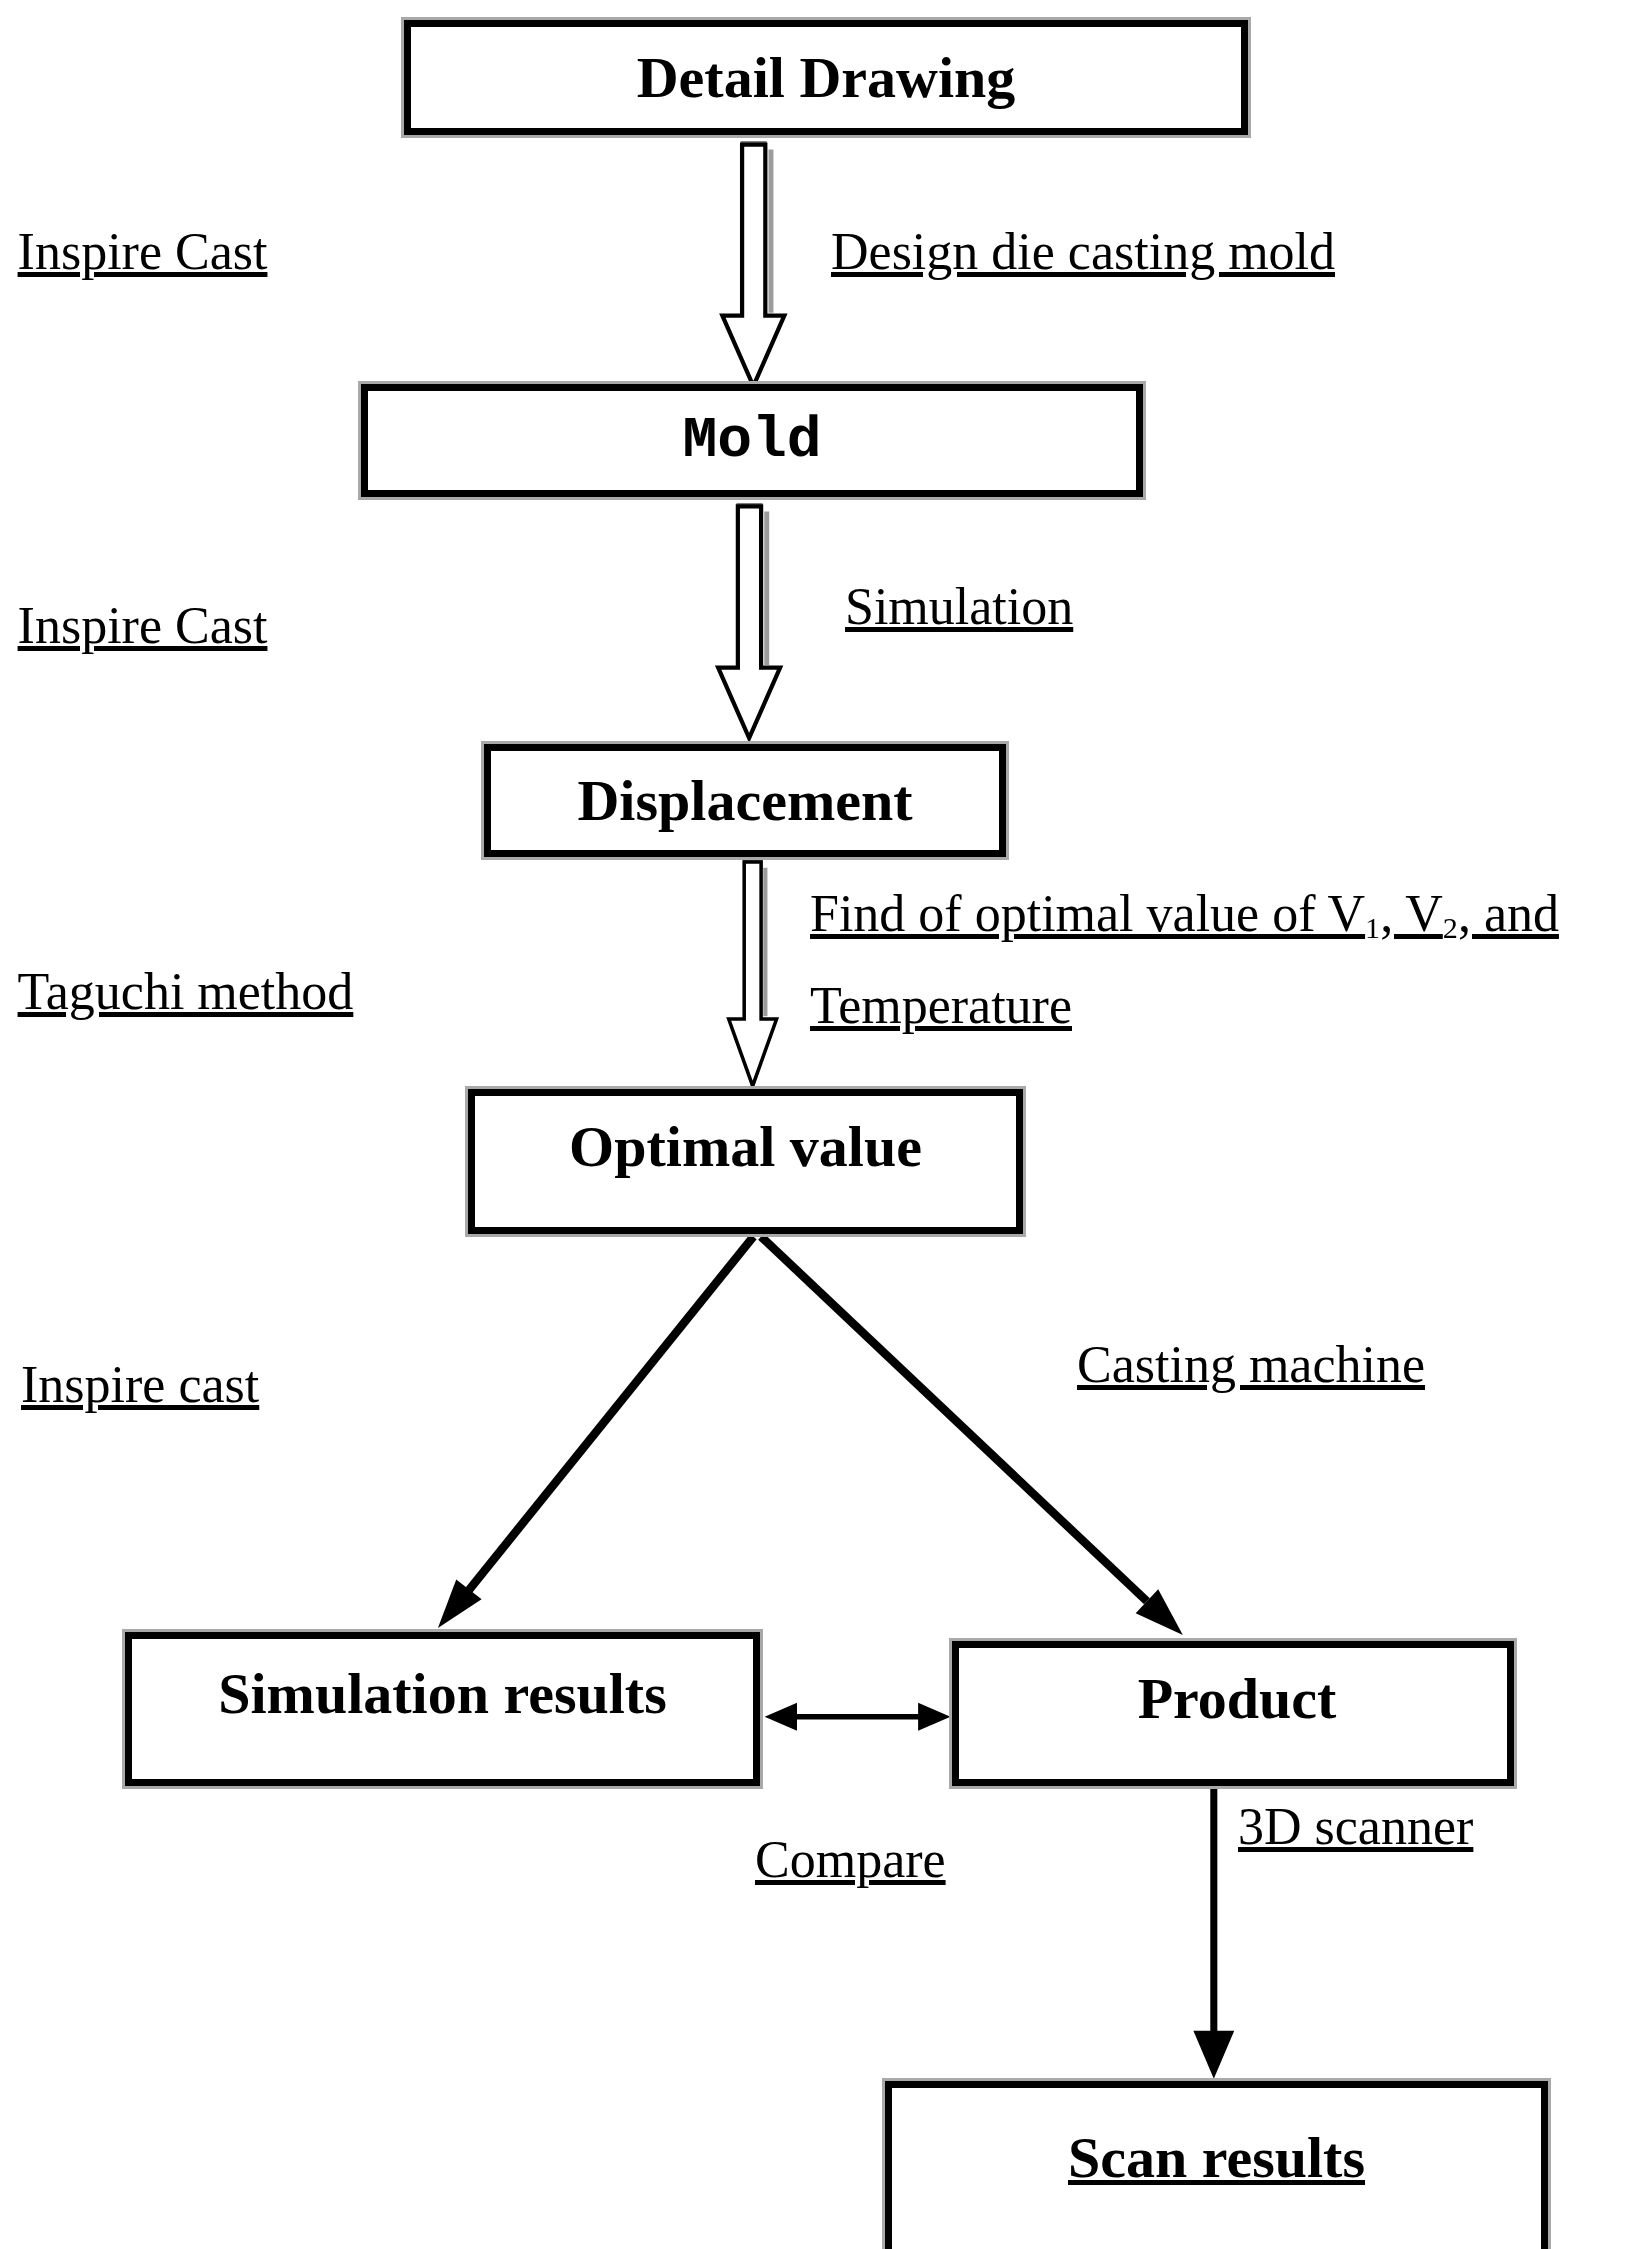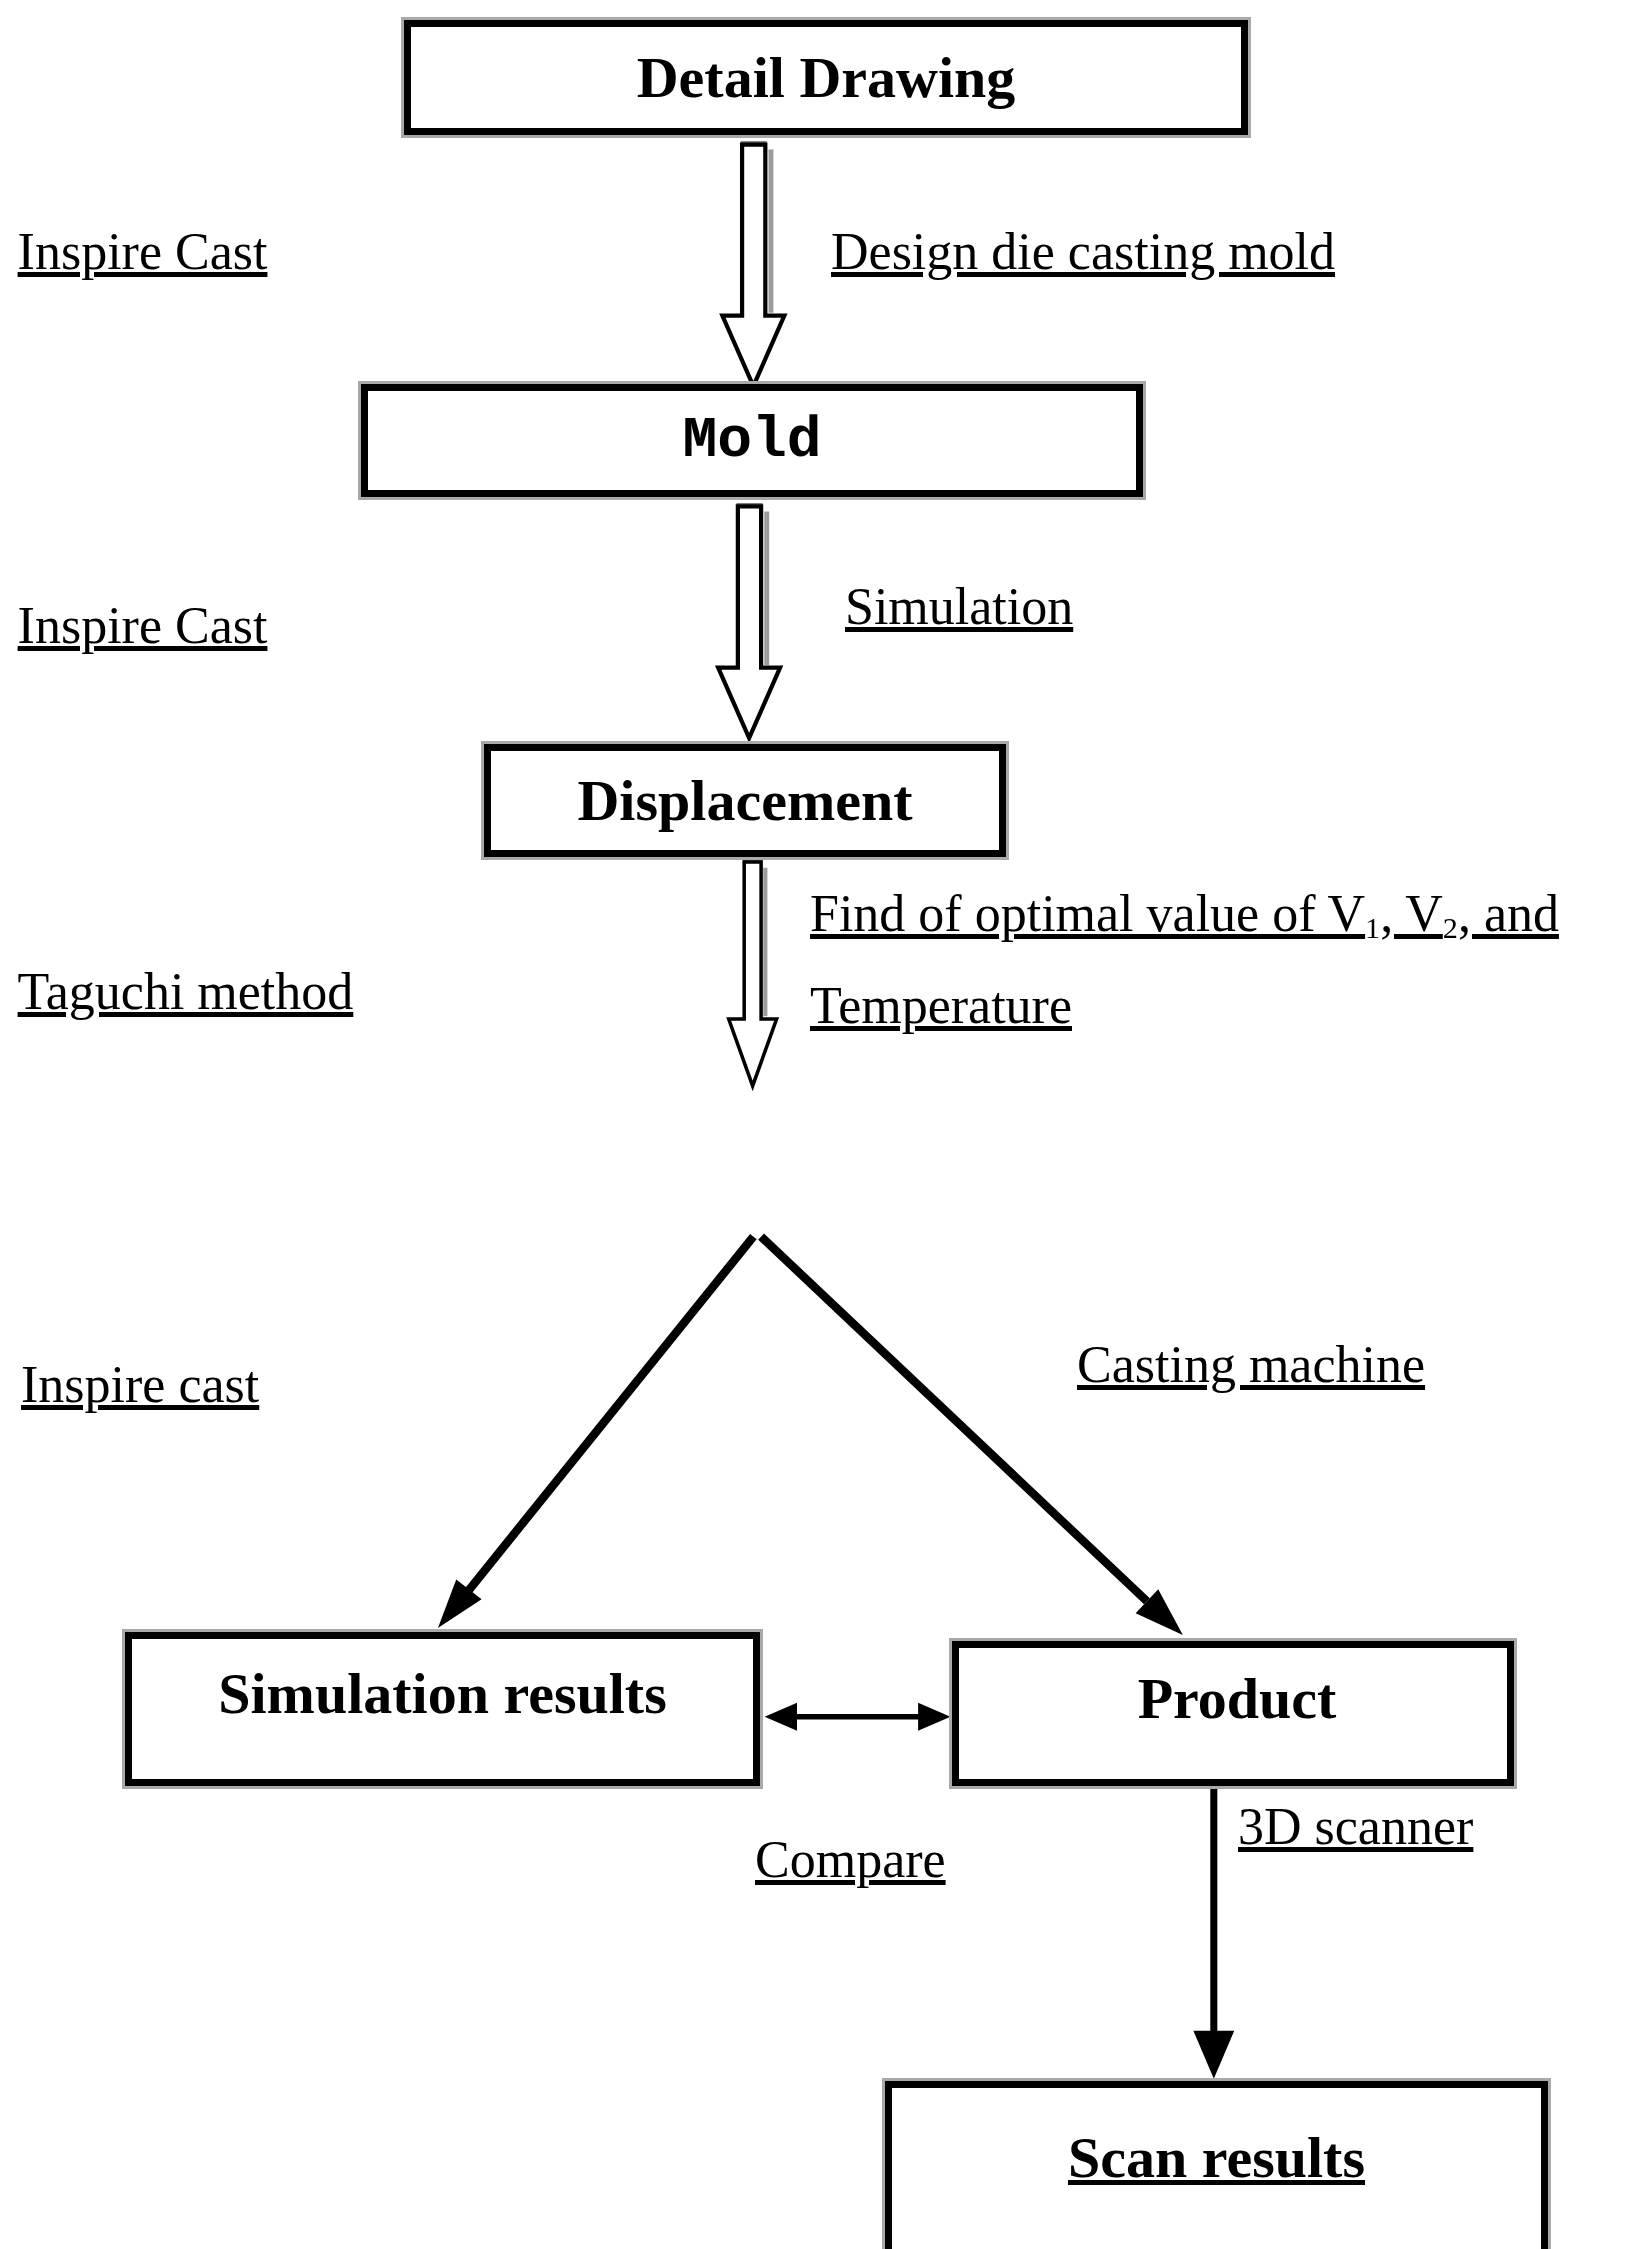--- a/index.html
+++ b/index.html
@@ -109,20 +109,23 @@
   </div>
 
   <div class="box" style="left:361px; top:384px; width:782px; height:113px;font-family:Liberation Mono, monospace;">
     <span>Mold</span>
   </div>
 
   <div class="box" style="left:484px; top:744px; width:522px; height:113px;">
     <span>Displacement</span>
   </div>
 
+  <div class="box tall" style="left:468px; top:1089px; width:555px; height:145px;">
+    <span>Optimal value</span>
+  </div>
 
   <div class="box tall" style="left:125px; top:1632px; width:635px; height:154px;">
     <span>Simulation results</span>
   </div>
 
   <div class="box tall" style="left:952px; top:1641px; width:562px; height:145px;padding-left:8px;">
     <span>Product</span>
   </div>
 
   <div class="box tall" style="left:885px; top:2081px; width:663px; height:183px;text-decoration:underline;">

